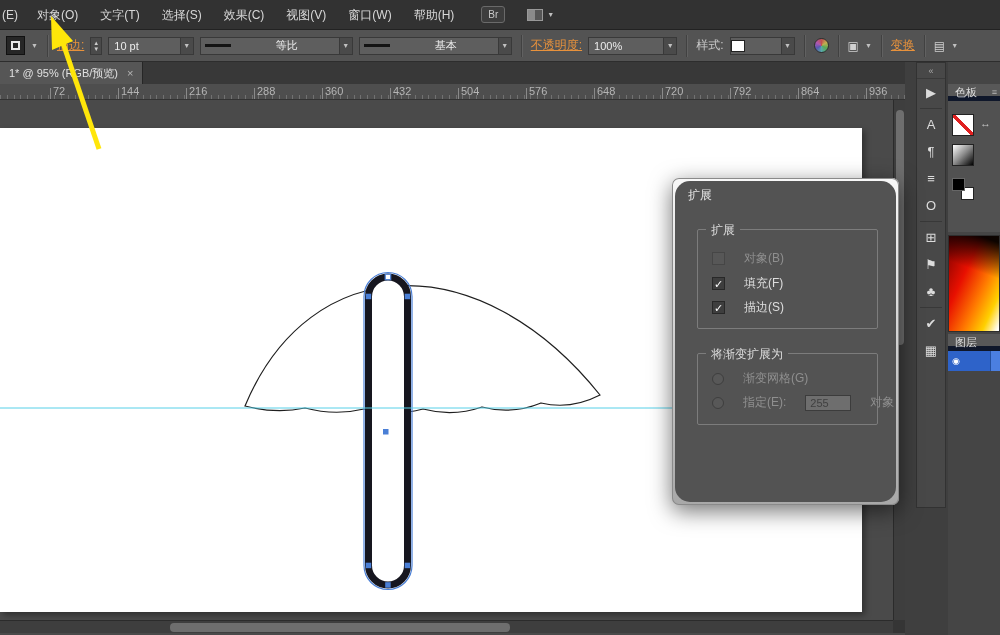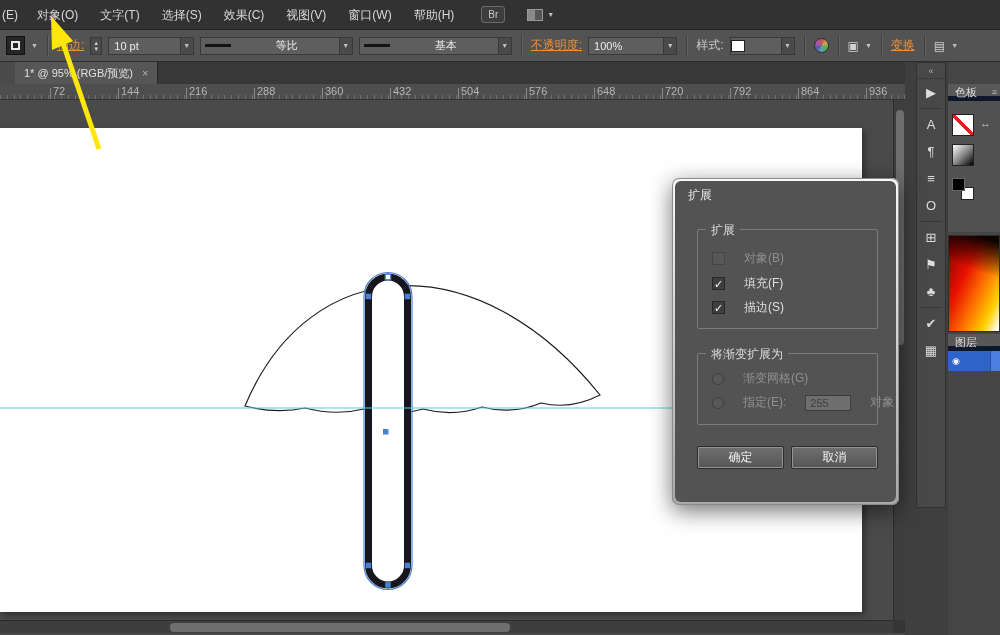--- a/index.html
+++ b/index.html
@@ -35,21 +35,21 @@
   .proxy-icon { width:19px; height:19px; background:#262626; border:1px solid #111;
     display:flex; align-items:center; justify-content:center; }
   .proxy-icon .inner { width:9px; height:9px; border:2px solid #e8e8e8; }
   .line-glyph { width:26px; height:3px; background:#141414; margin:0 4px; }
   .csep { width:1px; height:22px; background:#414141; box-shadow:1px 0 0 #616161; margin:0 3px; flex:none; }
   .colorwheel { width:15px; height:15px; border-radius:50%; border:1px solid #2e2e2e;
     background:conic-gradient(#c05050,#c0b050,#58a858,#58a8a8,#5858b0,#b058b0,#c05050); }
   .mini-icon { font-size:12px; color:#d0d0d0; }
   .swatch-mini { width:14px; height:12px; background:#fff; border:1px solid #222; }
   
-  .tabbar { position:absolute; left:15px; top:62px; width:905px; height:38px; background:#383838; border-bottom:1px solid #2a2a2a; }
+  .tabbar { position:absolute; left:0; top:62px; width:905px; height:38px; background:#383838; border-bottom:1px solid #2a2a2a; }
   .doc-tab { position:absolute; left:0; top:0; height:22px; background:#565656; display:flex;
     align-items:center; padding:0 9px; font-size:11px; color:#e0e0e0; border-right:1px solid #262626; }
   .doc-tab .close { margin-left:9px; color:#b5b5b5; font-size:11px; }
   .ruler { position:absolute; left:0; top:84px; width:905px; height:16px; background:#4e4e4e;
     border-bottom:1px solid #333; overflow:hidden; }
   .ruler::after { content:""; position:absolute; left:0; bottom:0; width:100%; height:4px;
     background:repeating-linear-gradient(to right,#717171 0 1px,transparent 1px 6.8px); }
   .tk { position:absolute; top:0; height:100%; }
   .tk i { position:absolute; left:0; bottom:0; width:1px; height:11px; background:#8a8a8a; }
   .tk b { position:absolute; left:3px; top:1px; font-weight:normal; font-size:11px; color:#b5b5b5; font-style:normal; }
@@ -91,21 +91,21 @@
   .layers-header { top:272px; }
   .swatches-header { top:22px; }
   .layer-row { position:absolute; left:0; top:289px; width:52px; height:20px; background:#2e63c9;
     display:flex; align-items:center; }
   .layer-row .eye { color:#fff; font-size:9px; margin-left:4px; }
   .layer-row .tail { position:absolute; right:0; top:0; width:10px; height:20px; background:#4b7fe0; border-left:1px solid #24509f; }
   
   .dialog { position:absolute; left:672px; top:178px; width:227px; height:327px; z-index:20;
     border-radius:7px; background:linear-gradient(#f8f8f8,#a8a8a8); padding:3px;
     box-shadow:0 6px 22px rgba(0,0,0,.55), inset 0 0 0 1px #8a8a8a; }
-  .dialog-inner { width:100%; height:100%; background:#535353; border-radius:6px; position:relative; }
+  .dialog-inner { width:100%; height:100%; background:#535353; border-radius:15px; position:relative; }
   .dialog-title { position:absolute; left:13px; top:6px; font-size:12px; color:#e4e4e4; }
   .groupbox { position:absolute; left:22px; width:181px; border:1px solid #7c7c7c; border-radius:2px; }
   .g1 { top:48px; height:100px; }
   .g2 { top:172px; height:72px; }
   .legend { position:absolute; top:-8px; left:8px; background:#535353; padding:0 5px; font-size:12px; color:#dcdcdc; }
   .opt-row { position:absolute; left:14px; display:flex; align-items:center; gap:19px; font-size:12px; }
   .checkbox { width:13px; height:13px; background:#3e3e3e; border:1px solid #282828;
     color:#fff; font-size:11px; line-height:12px; text-align:center; flex:none; }
   .checkbox.unchecked { background:#575757; border-color:#464646; }
   .radio { width:12px; height:12px; border-radius:50%; background:#585858; border:1px solid #3e3e3e; flex:none; }
@@ -380,24 +380,20 @@
           <span class="lab-dis">渐变网格(G)</span>
         </div>
         <div class="opt-row" style="top:40px">
           <span class="radio"></span>
           <span class="lab-dis">指定(E):</span>
           <input class="spec-input" value="255" style="">
           <span class="lab-dis">对象</span>
         </div>
       </div>
 
-      <div class="btn-row">
-        <div class="btn">确定</div>
-        <div class="btn">取消</div>
-      </div>
     </div>
   </div>
 
   <svg class="annotation" width="140" height="170" viewBox="0 0 140 170">
     <line x1="99" y1="149" x2="63" y2="43" stroke="#ffe60a" stroke-width="5"></line>
     <polygon points="51,16 73,41 52,50" fill="#ffe60a"></polygon>
   </svg>
 
 </div>
 

